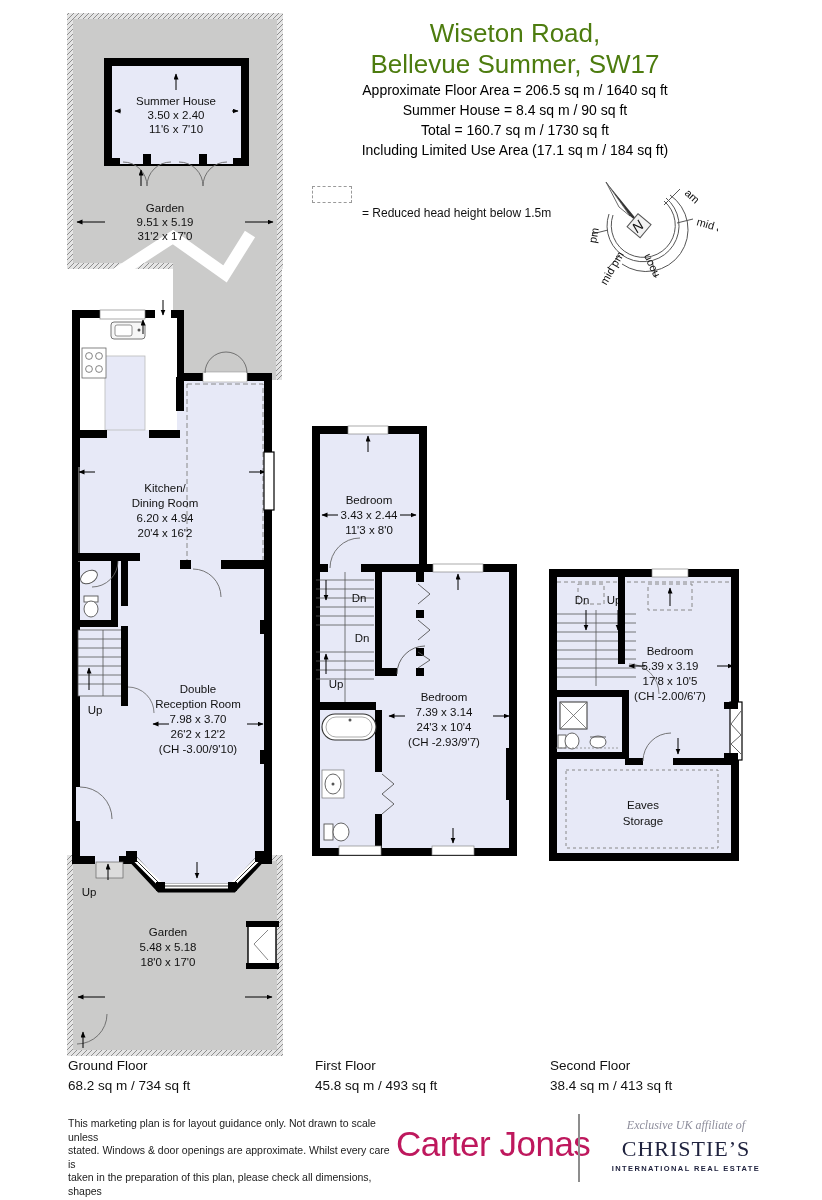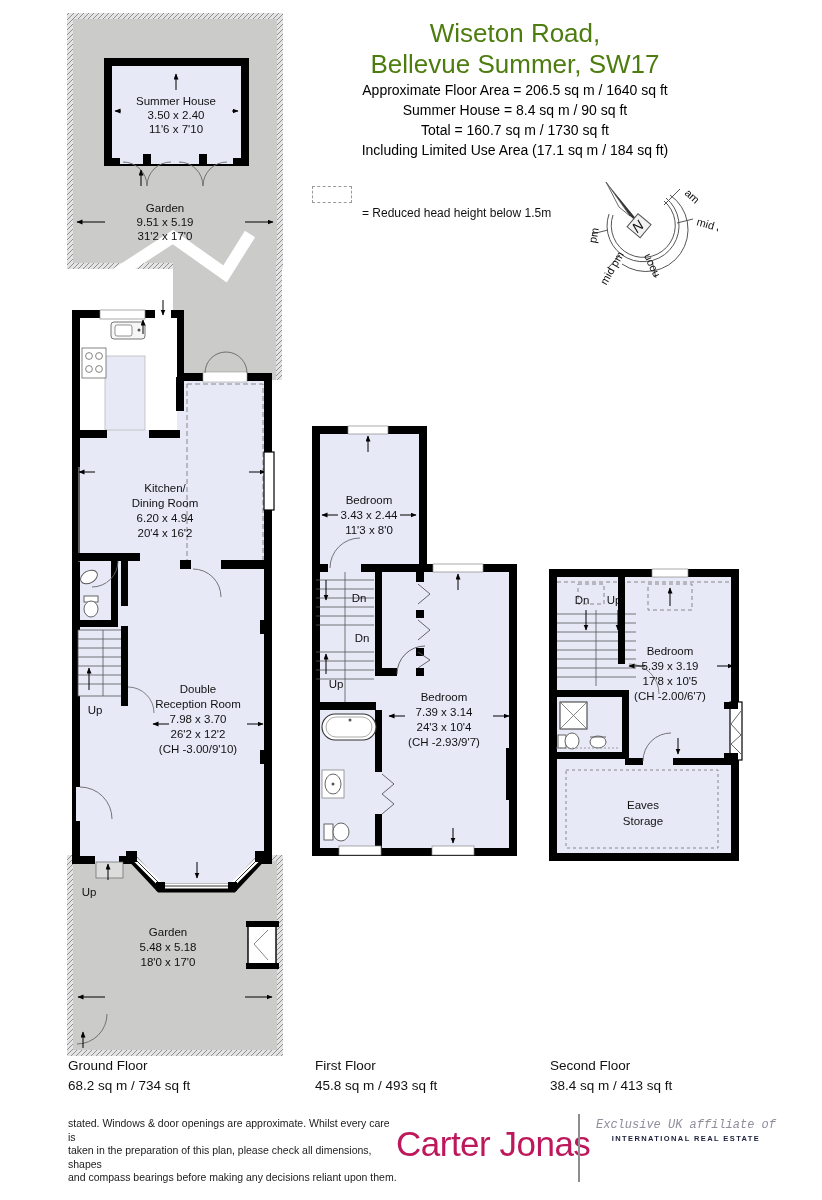--- a/index.html
+++ b/index.html
@@ -16,21 +16,21 @@
   
   svg text{font-family:"Liberation Sans",sans-serif;fill:#111;}
   .lbl{font-size:11.5px;text-anchor:middle;}
   
   .fl{top:1056px;font-size:13.5px;line-height:20px;}
   
   .disc{left:68px;top:1117px;width:330px;font-size:10.5px;line-height:13.5px;color:#1a1a1a;}
   .cj{left:396px;top:1124px;font-size:35px;color:#be185d;letter-spacing:-0.5px;}
   .sep{left:578px;top:1114px;width:2px;height:68px;background:#8d8d8d;}
   .chr{left:594px;top:1118px;width:184px;text-align:center;}
-  .chr .aff{font-family:Liberation Mono, monospace;font-style:italic;font-size:12px;color:#8e8e9c;}
+  .chr .aff{font-family:Liberation Serif, serif;font-style:italic;font-size:12px;color:#8e8e9c;}
   .chr .nm{font-family:"Liberation Serif",serif;font-size:22px;color:#20233f;letter-spacing:1px;margin-top:3px;}
   .chr .sub{font-size:7.5px;color:#20233f;letter-spacing:1.4px;margin-top:2px;font-weight:bold;}
 </style>
 </head>
 <body>
 
 <div class="canvas">
 
   <div class="abs hdr">
     <div class="t">Wiseton Road,</div>
@@ -409,24 +409,26 @@
   <div class="abs fl" style="left:315px">
     <div>First Floor</div>
     <div>45.8 sq m / 493 sq ft</div>
   </div>
   <div class="abs fl" style="left:550px">
     <div>Second Floor</div>
     <div>38.4 sq m / 413 sq ft</div>
   </div>
 
   <div class="abs disc">
+    <div>This marketing plan is for layout guidance only. Not drawn to scale unless</div>
     <div>stated. Windows &amp; door openings are approximate. Whilst every care is</div>
     <div>taken in the preparation of this plan, please check all dimensions, shapes</div>
     <div>and compass bearings before making any decisions reliant upon them.</div>
   </div>
   <div class="abs cj">Carter Jonas</div>
   <div class="abs sep"></div>
   <div class="abs chr">
     <div class="aff">Exclusive UK affiliate of</div>
+    <div class="nm">CHRISTIE’S</div>
     <div class="sub">INTERNATIONAL REAL ESTATE</div>
   </div>
 
 </div>
 
 </body></html>

